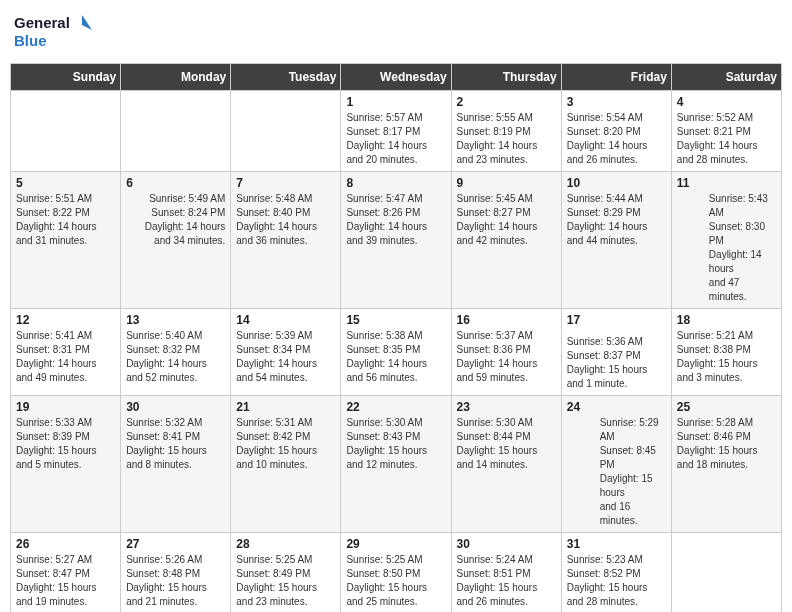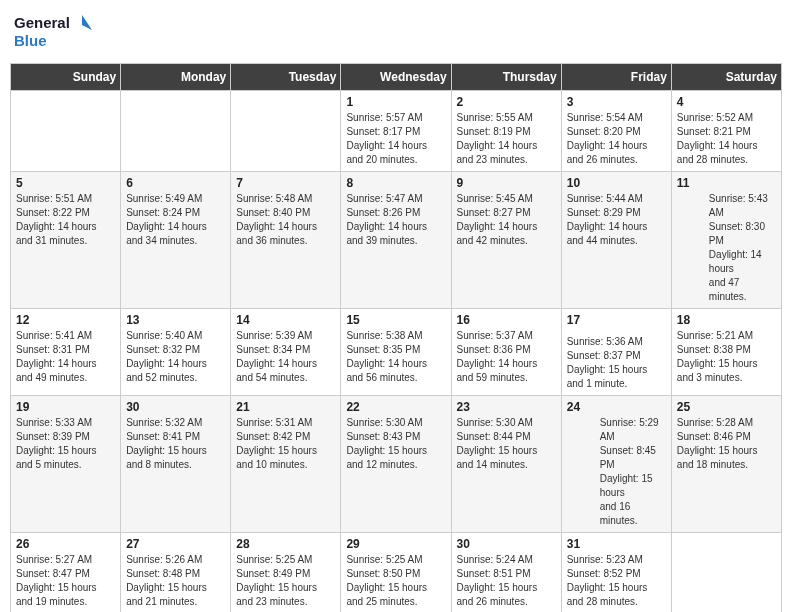--- a/index.html
+++ b/index.html
@@ -142,21 +142,21 @@
       <tr>
         <td>
           <span class="day-number">5</span>
           <div class="day-info" style="white-space: pre-line;">Sunrise: 5:51 AM
 Sunset: 8:22 PM
 Daylight: 14 hours
 and 31 minutes.</div>
         </td>
         <td>
           <span class="day-number">6</span>
-          <div class="day-info" style="white-space: pre-line;">Sunrise: 5:49 AM
+          <div class="day-info" style="white-space: pre-line; text-align: right;">Sunrise: 5:49 AM
 Sunset: 8:24 PM
 Daylight: 14 hours
 and 34 minutes.</div>
         </td>
         <td>
           <span class="day-number">7</span>
           <div class="day-info" style="white-space: pre-line;">Sunrise: 5:48 AM
 Sunset: 8:40 PM
 Daylight: 14 hours
 and 36 minutes.</div>

